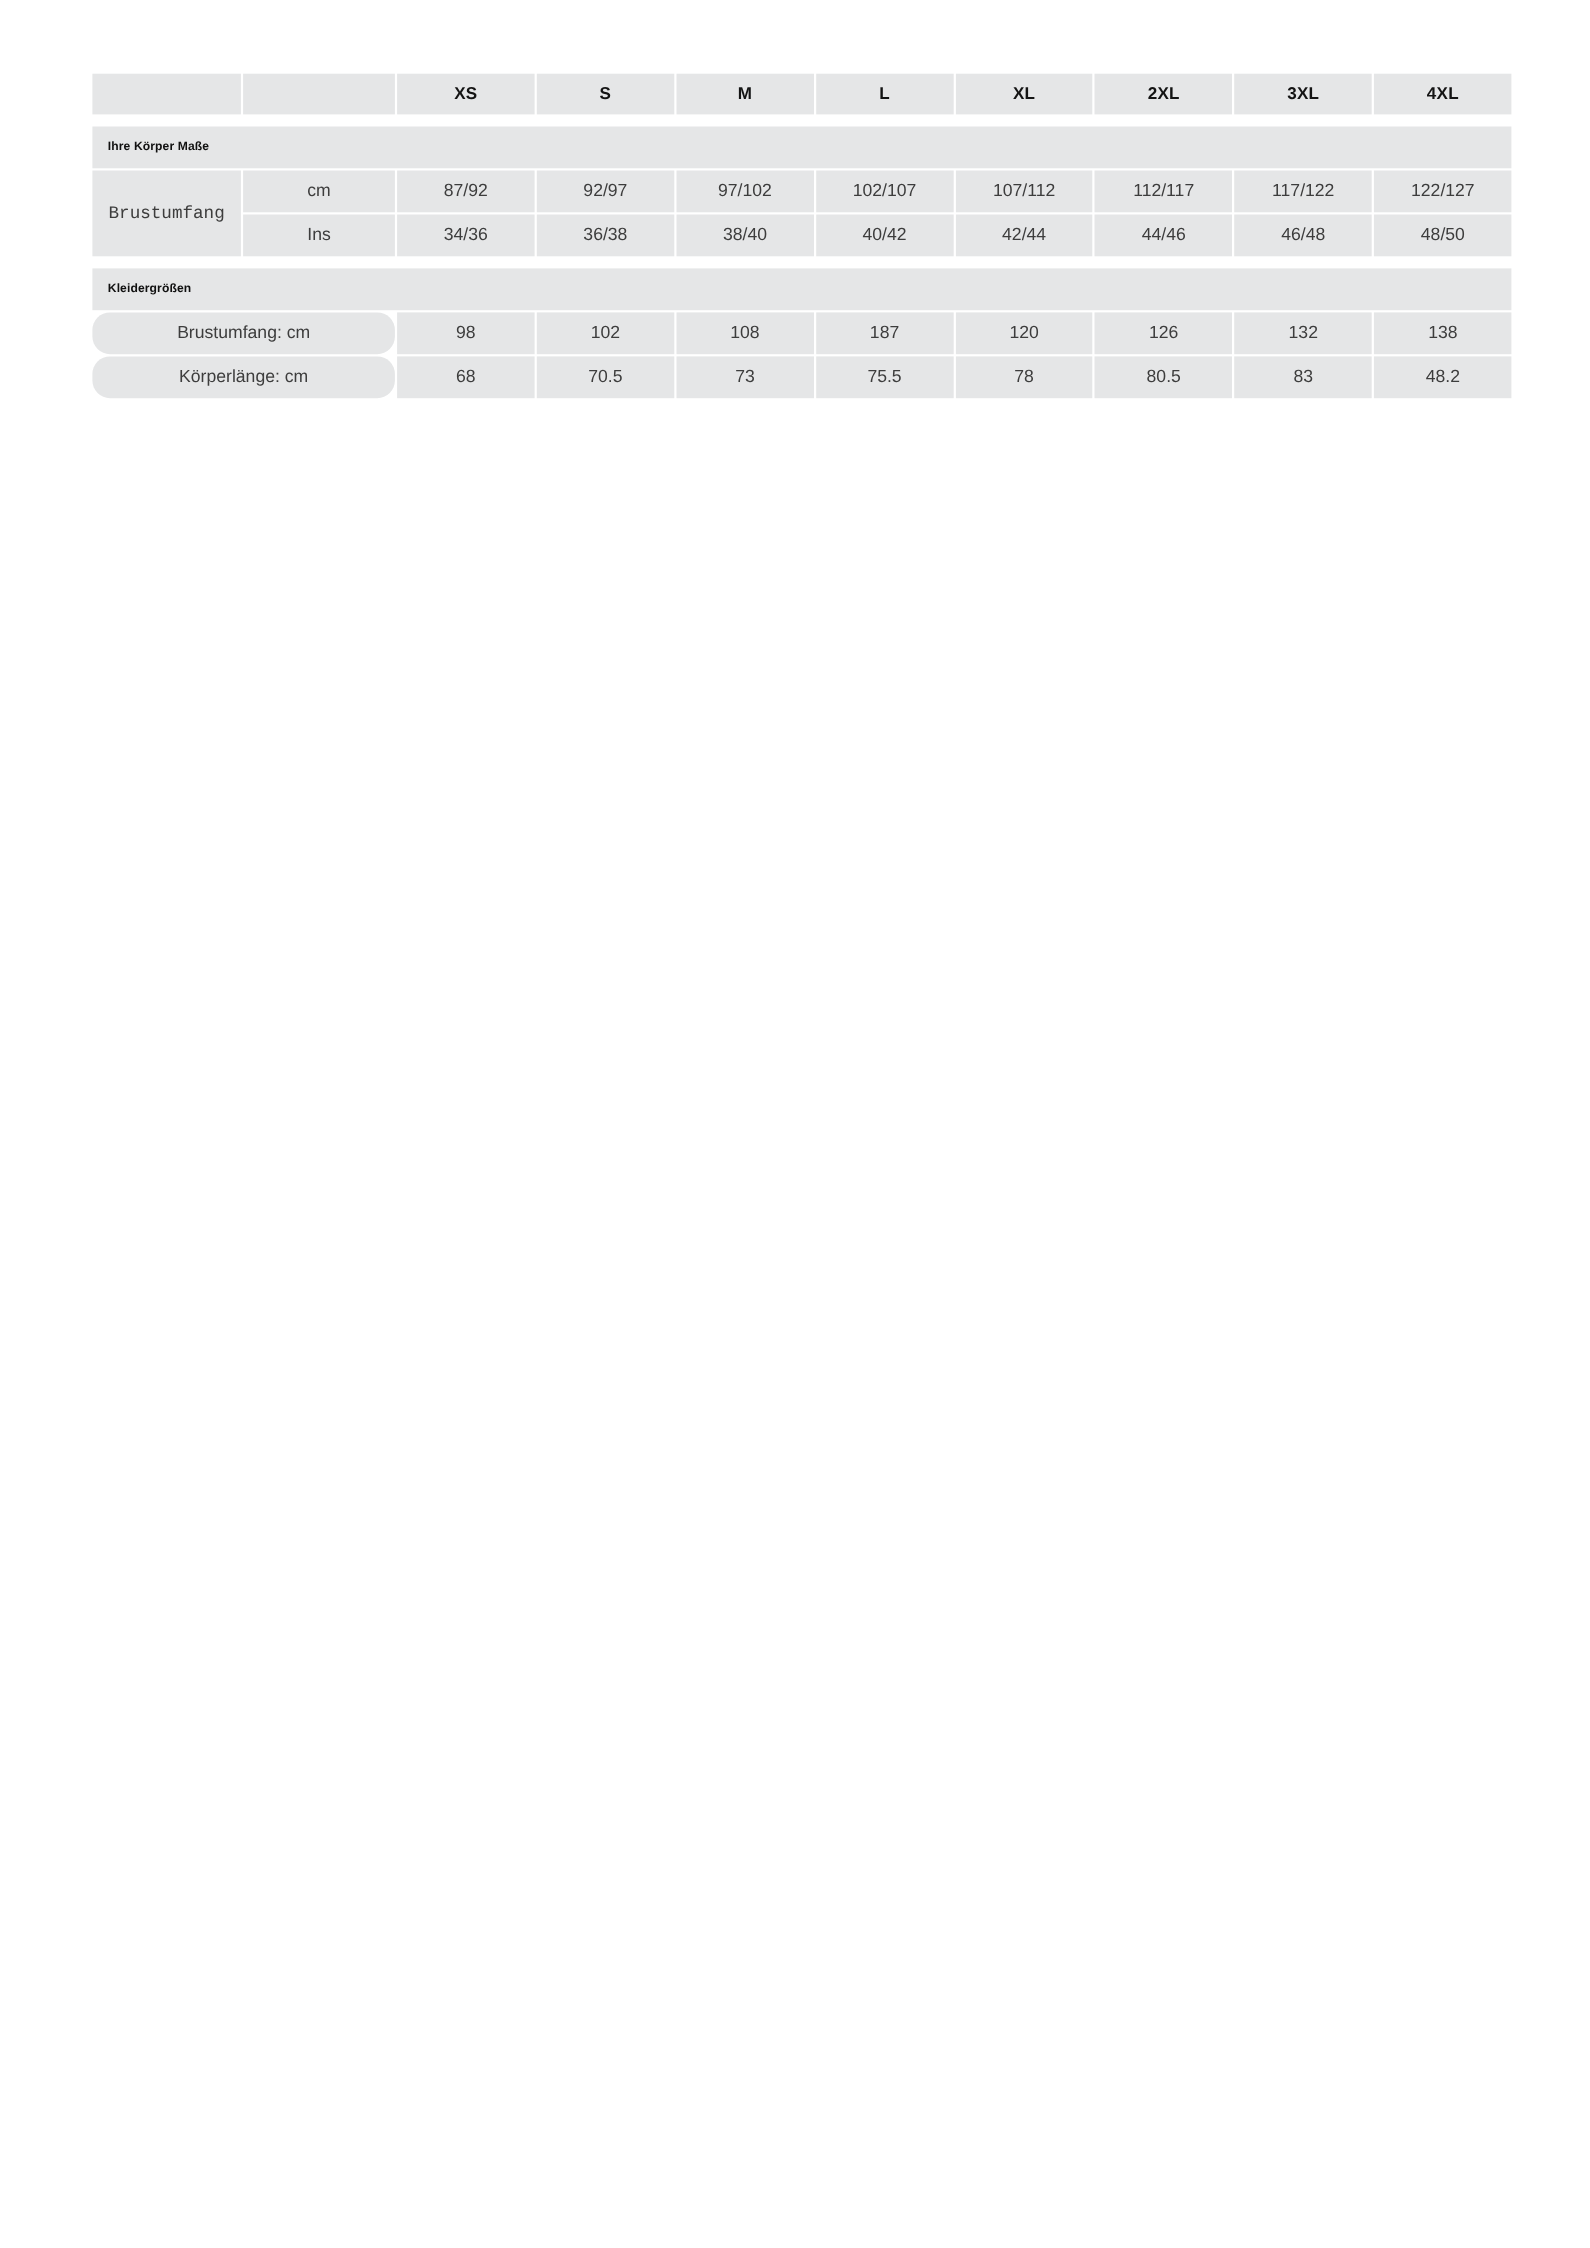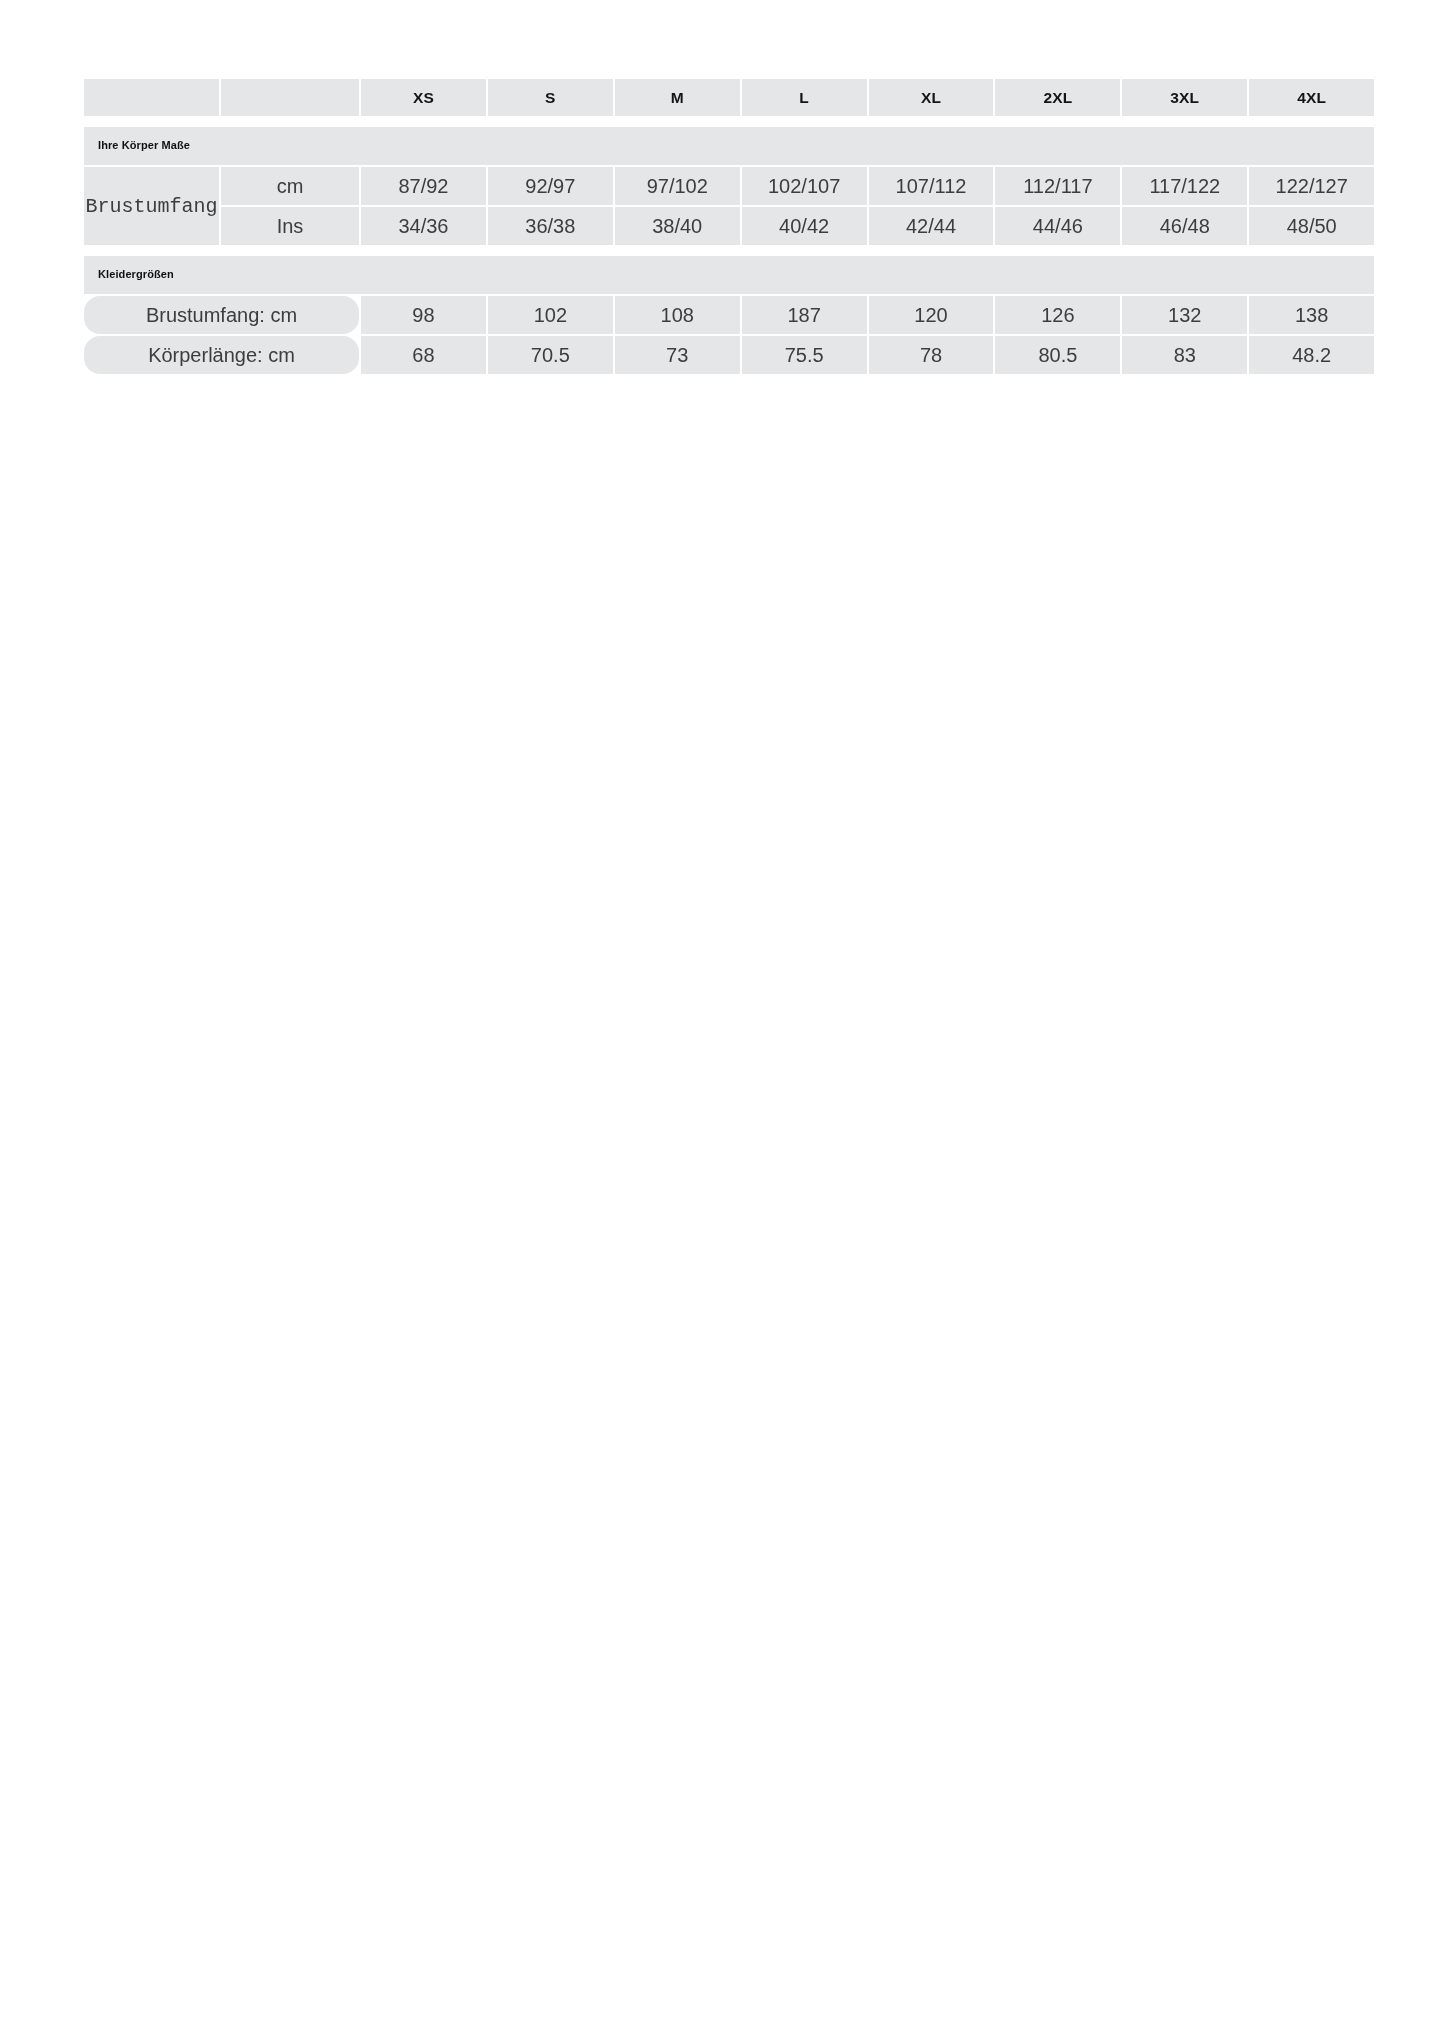--- a/index.html
+++ b/index.html
@@ -19,21 +19,21 @@
   .page {
     position: relative;
     width: 1445px;
     height: 2044px;
     background: #ffffff;
   }
 
   .chart-wrap {
     position: absolute;
     left: 82px;
-    top: 77px;
+    top: 65px;
     width: 1272px;
   }
 
   table.size-table {
     border-collapse: separate;
     border-spacing: 2px 2px;
     width: 1272px;
     table-layout: fixed;
     background: #ffffff;
   }
@@ -81,21 +81,21 @@
     background: #ffffff;
     height: 7px;
     padding: 0;
     line-height: 0;
     font-size: 0;
   }
 
   
   tr.data-row td {
     height: 38px;
-    font-size: 20px;
+    font-size: 16px;
     color: #3d3d3d;
   }
   td.unit-cell {
     text-align: center;
     font-size: 15px;
     color: #3d3d3d;
   }
   td.span-label {
     text-align: center;
     font-size: 15.5px;

